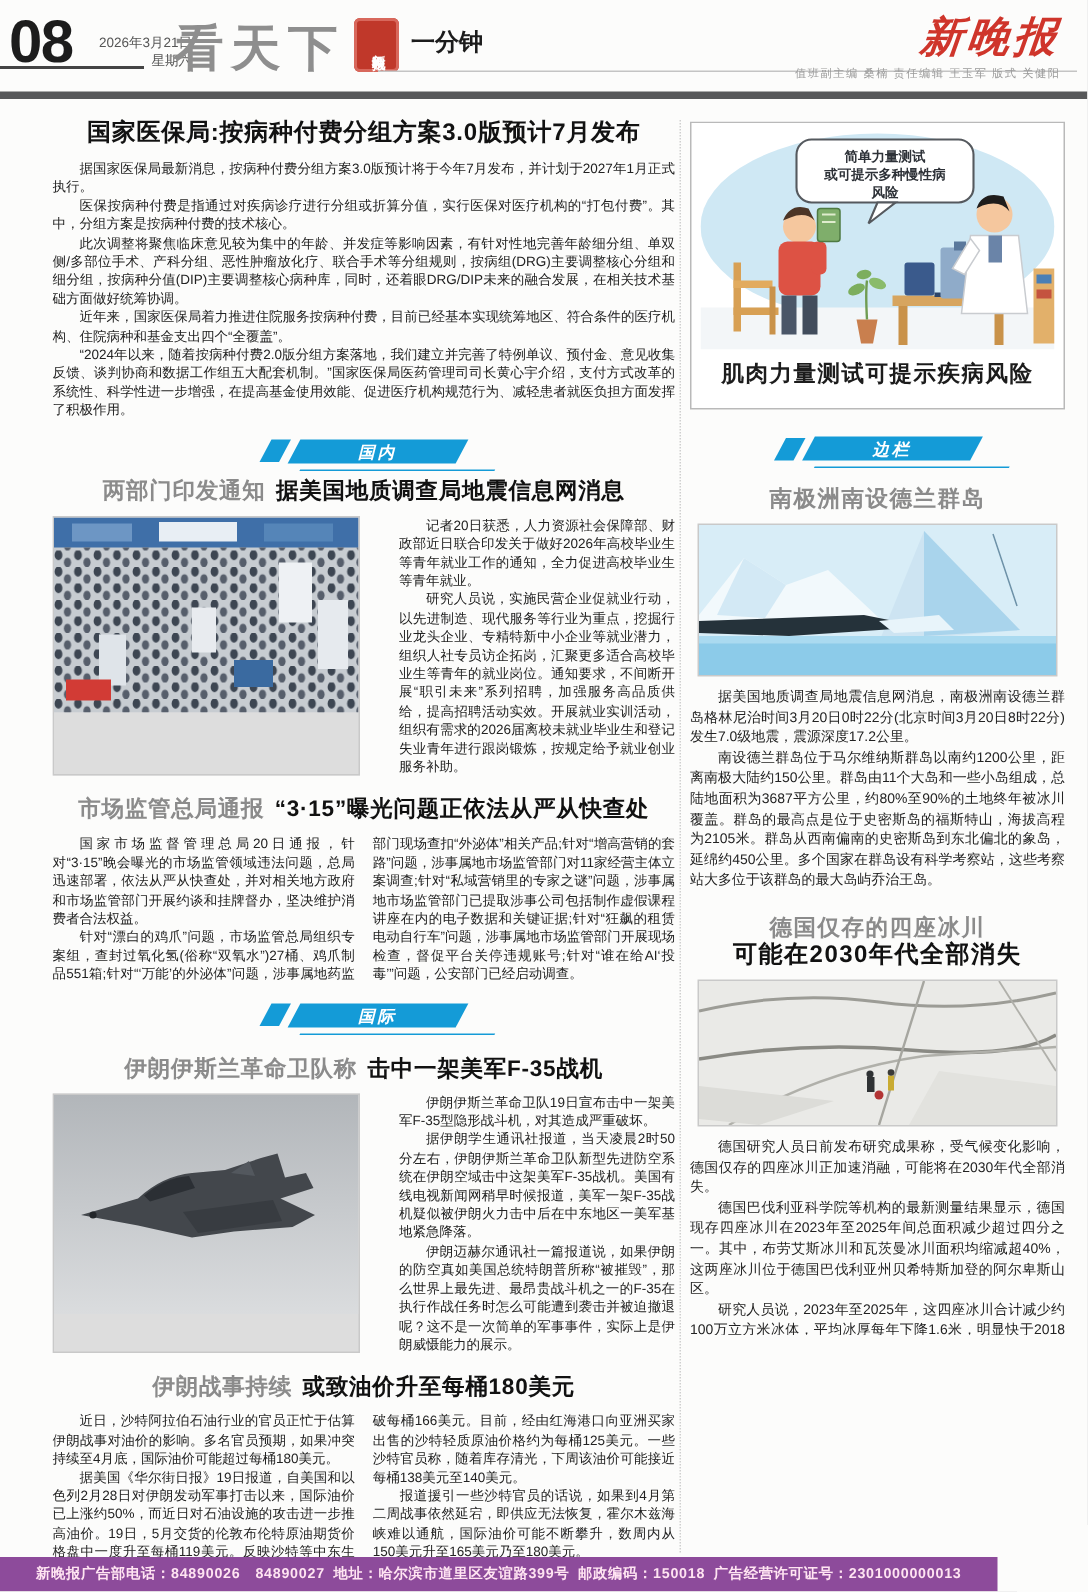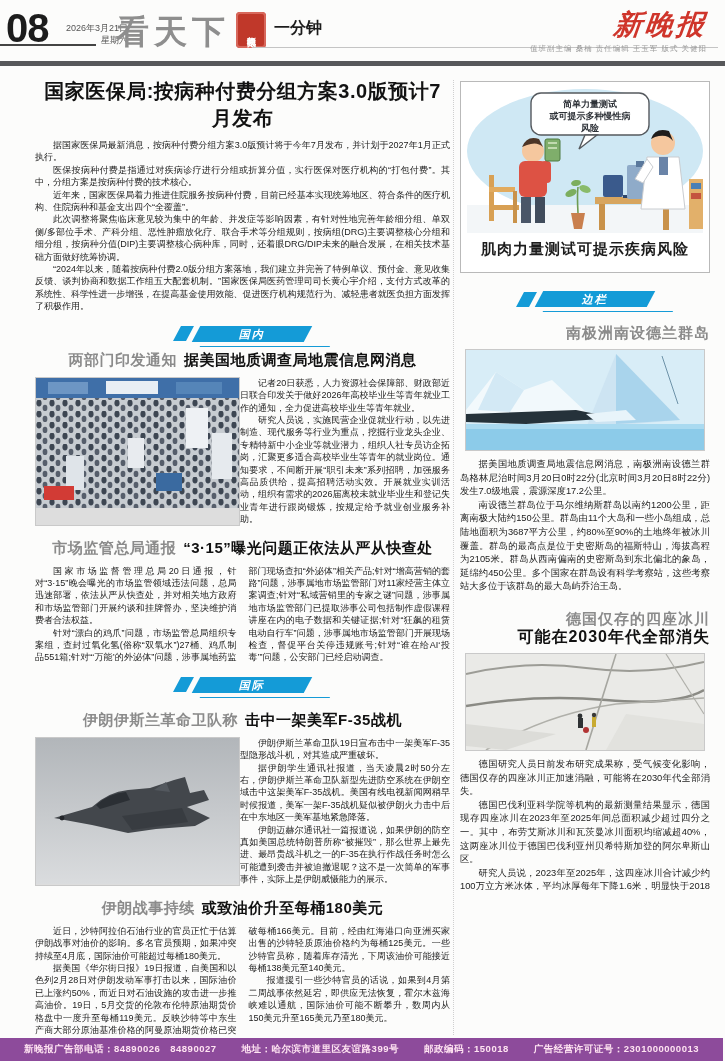--- a/index.html
+++ b/index.html
@@ -25,55 +25,55 @@
   .staff { position:absolute; right:18px; top:44px; font-size:7.5px; color:#9a9a9a; letter-spacing:1px; }
   .hdr-bar { position:absolute; top:61px; left:0; width:725px; height:5px; background:#57585a; }
 
   
   .left-col { position:absolute; left:35px; top:78px; width:415px; height:960px; overflow:hidden; }
   .col-divider { position:absolute; left:453px; top:80px; bottom:26px; width:0; border-left:1px dotted #cfcfcf; }
   .right-col { position:absolute; left:460px; top:81px; width:250px; height:809px; display:flex; flex-direction:column; overflow:hidden; }
 
   
   .body-txt p { font-size:9px; line-height:12.4px; text-align:justify; text-indent:2em; color:#222; }
-  .main-head { font-size:20px; font-weight:bold; text-align:center; color:#121212; margin-bottom:7px; letter-spacing:.5px; }
+  .main-head { font-size:16px; font-weight:bold; text-align:center; color:#121212; margin-bottom:7px; letter-spacing:.5px; }
   .art-head { text-align:center; font-size:15px; font-weight:bold; margin-bottom:7px; letter-spacing:.5px; }
   .art-head .lt { color:#8b8b8b; margin-right:7px; }
   .art-head .dk { color:#111; }
-  .photo-row { display:flex; gap:0; }
+  .photo-row { display:flex; gap:26px; }
   .photo { border:1px solid #c9c9c9; flex:0 0 auto; background:#ddd; }
   .photo svg { display:block; }
   .flex-txt { flex:1 1 auto; }
   .twocol { column-count:2; column-gap:12px; }
   section { margin-top:13px; }
   section:first-child { margin-top:0; }
 
   
   .badge-row { display:flex; justify-content:center; align-items:center; margin:13px 0 9px; position:relative; }
   .badge-stripe { width:13px; height:15px; background:#149bd7; transform:skewX(-28deg); margin-right:6px; }
   .badge { position:relative; width:112px; height:16px; background:#149bd7; transform:skewX(-28deg);
            display:flex; align-items:center; justify-content:center; }
   .badge b { transform:skewX(28deg); font-style:italic; color:#fff; font-size:11px; letter-spacing:2px; font-weight:bold; }
   .badge-underline { position:absolute; left:50%; top:20px; width:130px; height:1px; background:#149bd7; transform:translateX(-35%); }
 
   
   .health-box { border:1px solid #b9b9b9; padding:5px 6px 8px; background:#fff; }
   .health-title { text-align:center; font-size:15px; font-weight:bold; margin:7px 0 5px; letter-spacing:1px; }
   .kai { font-family:"DejaVu Serif",serif; }
   .kai p { font-size:9.3px; line-height:14.6px; text-align:justify; text-indent:2em; color:#333; }
-  .side-head { text-align:right; font-weight:bold; line-height:18px; margin-bottom:7px; }
+  .side-head { text-align:center; font-weight:bold; line-height:18px; margin-bottom:7px; }
   .side-head .l1 { display:block; font-size:15px; color:#8b8b8b; letter-spacing:1px; }
   .side-head .l2 { display:block; font-size:16px; color:#111; letter-spacing:1px; }
   .side-photo { border:1px solid #c9c9c9; margin:0 5px 7px; }
   .side-body p { font-size:9.3px; line-height:13.6px; text-align:justify; text-indent:2em; color:#222; }
   .credit-row { margin-top:auto; display:flex; align-items:center; padding-top:10px; }
   .credit-row b { font-size:11.5px; letter-spacing:1px; color:#222; }
 
   
-  .footer { position:absolute; left:0; bottom:0; width:723px; height:23px; background:#8d4b9b;
+  .footer { position:absolute; left:0; bottom:0; width:665px; height:23px; background:#8d4b9b;
             display:flex; align-items:center; justify-content:space-between; padding:0 24px;
             font-size:9.5px; font-weight:bold; color:#ffe4f2; letter-spacing:.5px; }
 </style>
 </head>
 <body>
 
 <div class="page">
 
   <div class="hdr">
     <div class="pageno">08</div>
@@ -94,22 +94,22 @@
   <div class="hdr-bar"></div>
   <div class="col-divider"></div>
 
   <div class="left-col">
 
     <section>
       <h1 class="main-head">国家医保局:按病种付费分组方案3.0版预计7月发布</h1>
       <div class="body-txt">
         <p>据国家医保局最新消息，按病种付费分组方案3.0版预计将于今年7月发布，并计划于2027年1月正式执行。</p>
         <p>医保按病种付费是指通过对疾病诊疗进行分组或折算分值，实行医保对医疗机构的“打包付费”。其中，分组方案是按病种付费的技术核心。</p>
+        <p>此次调整将聚焦临床意见较为集中的年龄、并发症等影响因素，有针对性地完善年龄细分组、单双侧/多部位手术、产科分组、恶性肿瘤放化疗、联合手术等分组规则，按病组(DRG)主要调整核心分组和细分组，按病种分值(DIP)主要调整核心病种库，同时，还着眼DRG/DIP未来的融合发展，在相关技术基础方面做好统筹协调。</p>
         <p>近年来，国家医保局着力推进住院服务按病种付费，目前已经基本实现统筹地区、符合条件的医疗机构、住院病种和基金支出四个“全覆盖”。</p>
-        <p>此次调整将聚焦临床意见较为集中的年龄、并发症等影响因素，有针对性地完善年龄细分组、单双侧/多部位手术、产科分组、恶性肿瘤放化疗、联合手术等分组规则，按病组(DRG)主要调整核心分组和细分组，按病种分值(DIP)主要调整核心病种库，同时，还着眼DRG/DIP未来的融合发展，在相关技术基础方面做好统筹协调。</p>
         <p>“2024年以来，随着按病种付费2.0版分组方案落地，我们建立并完善了特例单议、预付金、意见收集反馈、谈判协商和数据工作组五大配套机制。”国家医保局医药管理司司长黄心宇介绍，支付方式改革的系统性、科学性进一步增强，在提高基金使用效能、促进医疗机构规范行为、减轻患者就医负担方面发挥了积极作用。</p>
       </div>
     </section>
 
     <div class="badge-row">
       <div class="badge-stripe"></div>
       <div class="badge">
           <b>国内</b>
         <div class="badge-underline"></div>
       </div>

